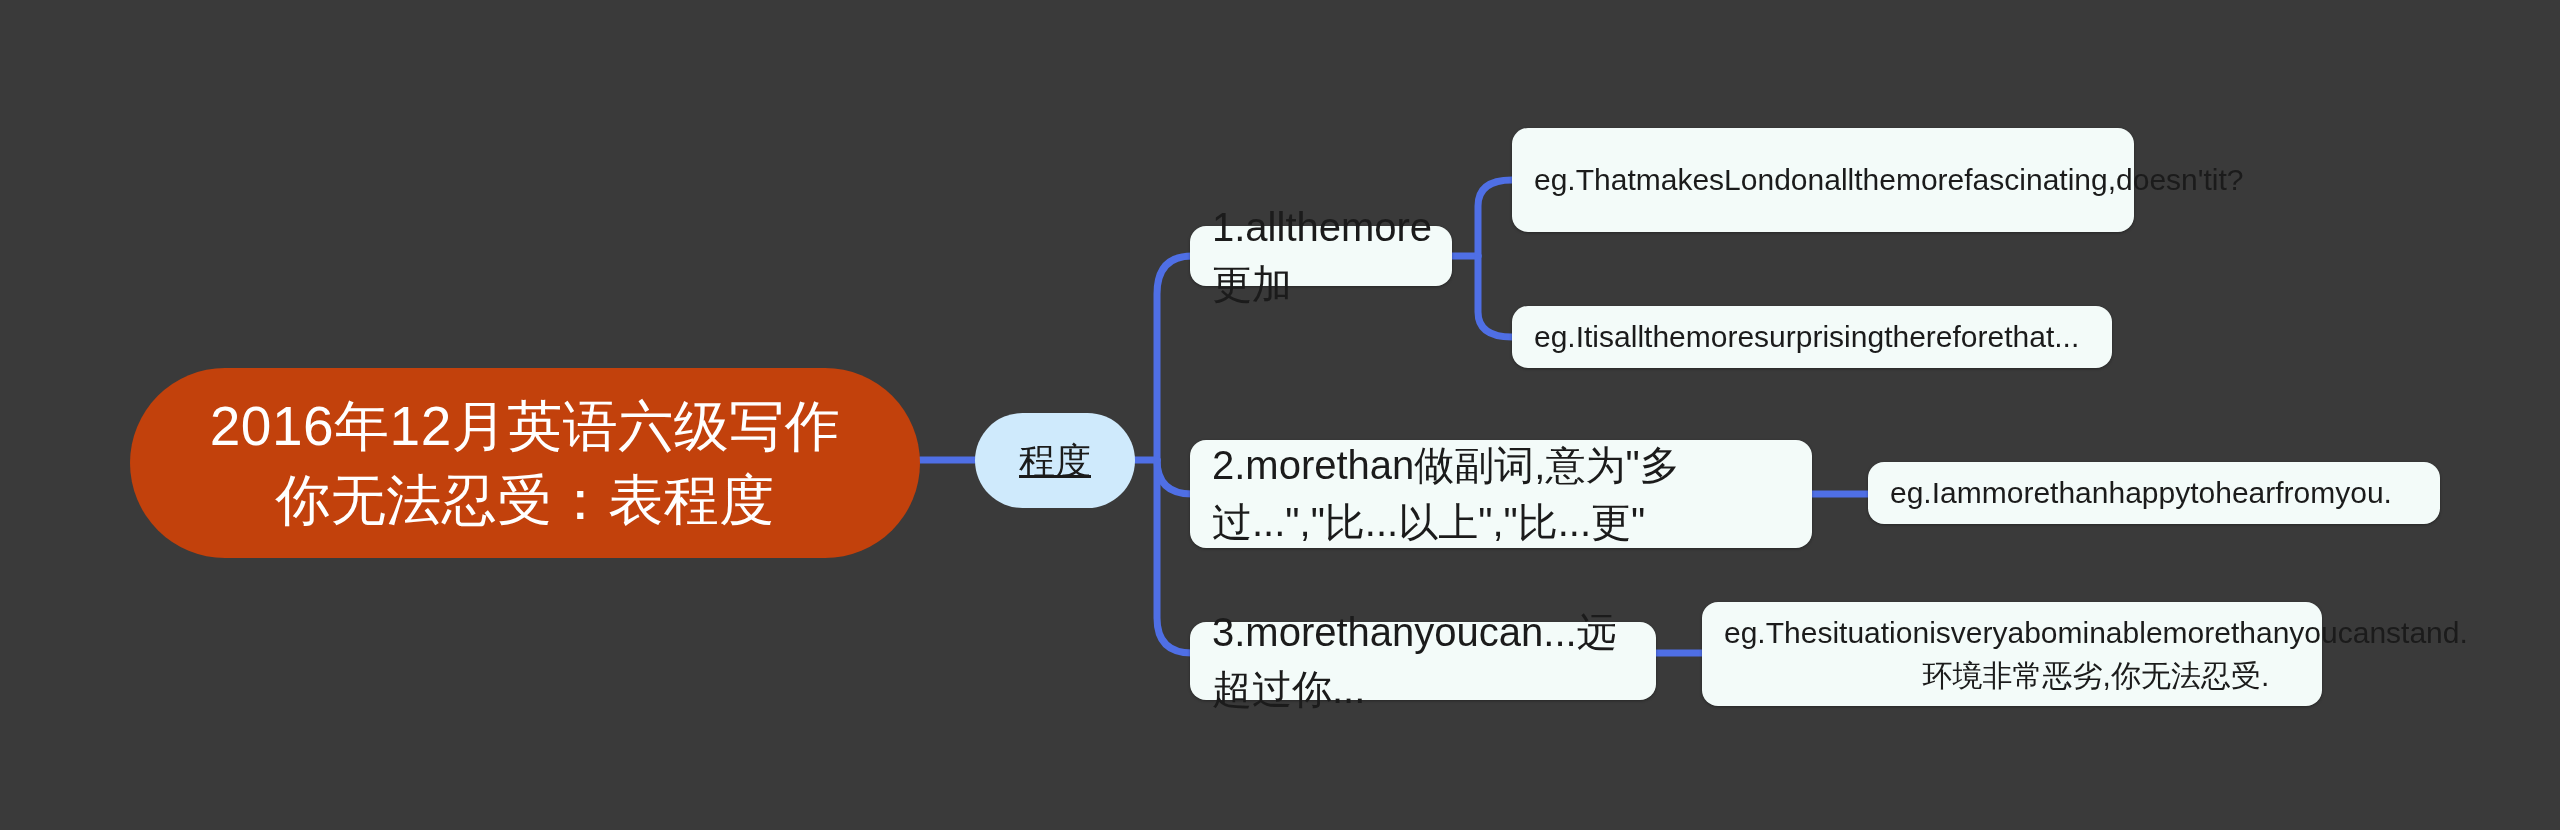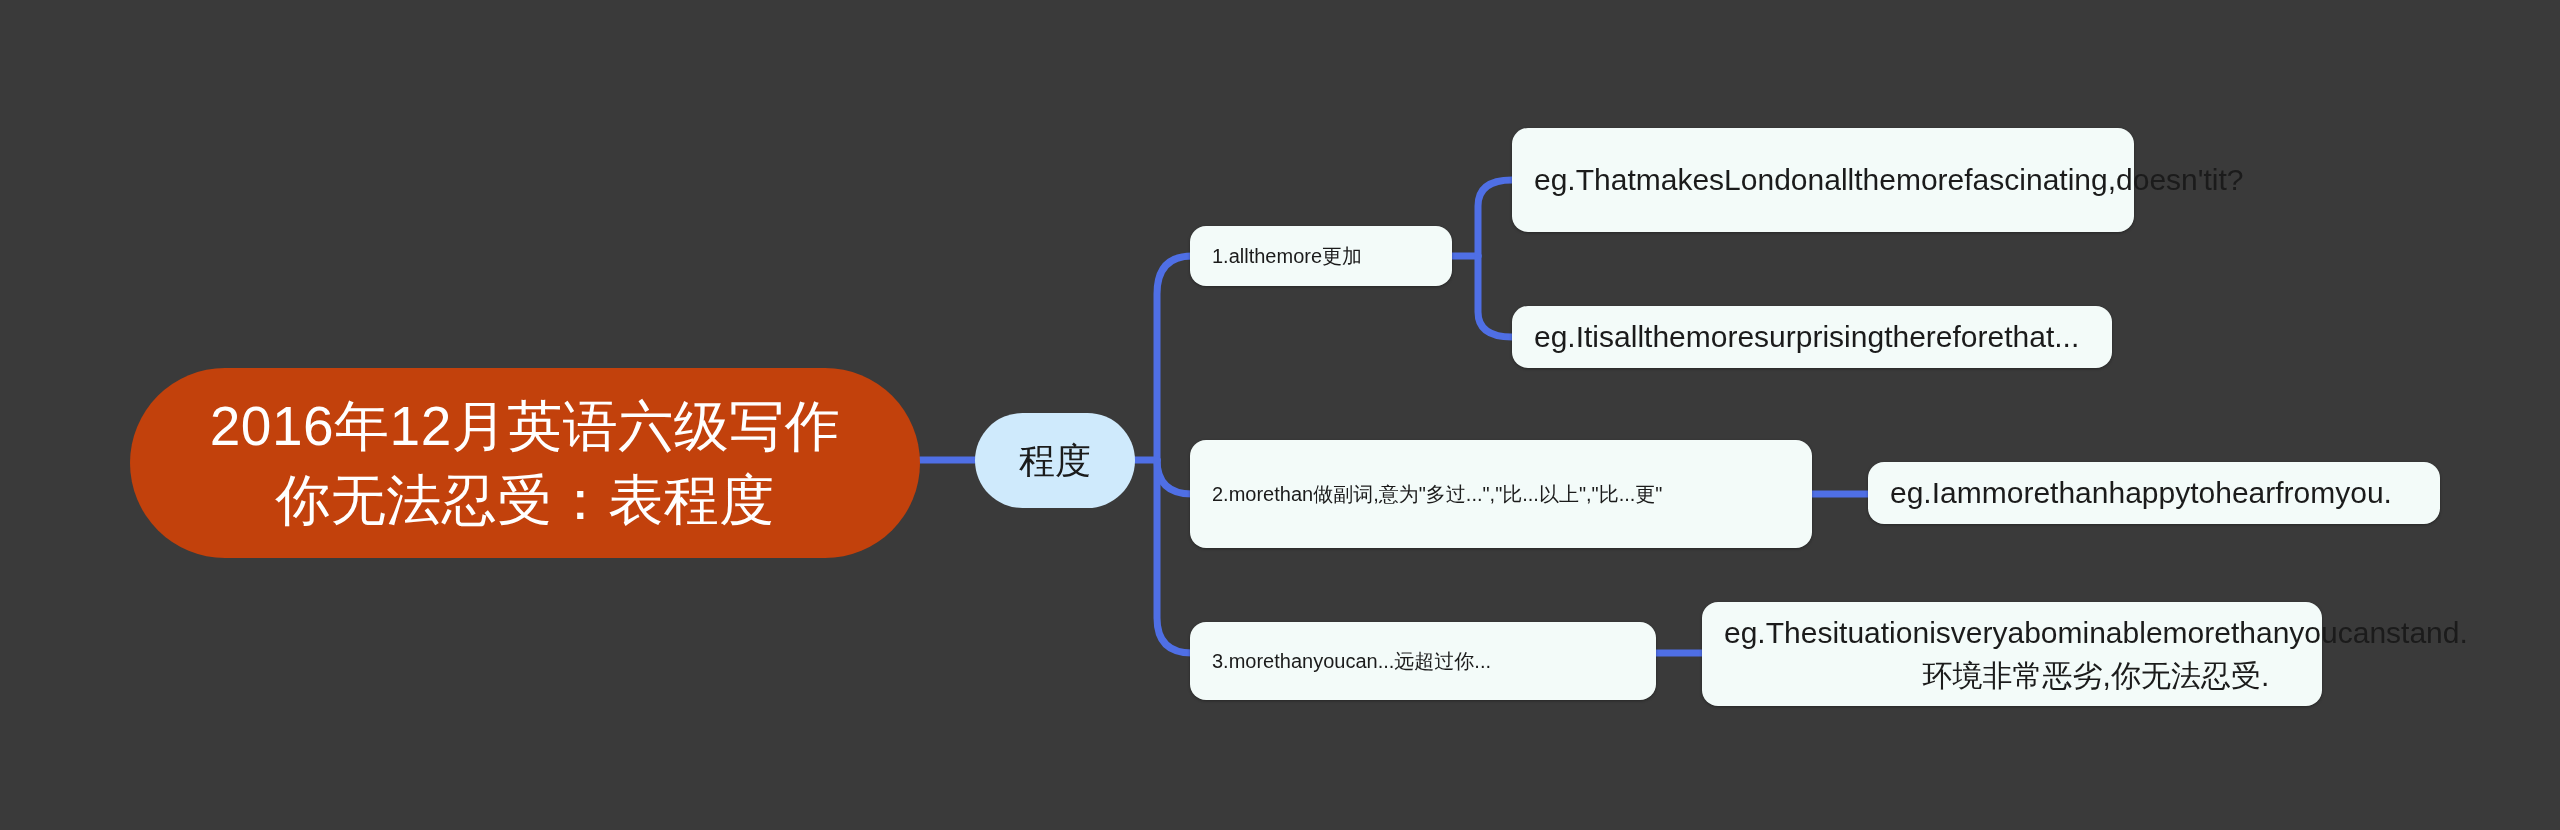--- a/index.html
+++ b/index.html
@@ -57,32 +57,33 @@
     width: 160px;
     height: 95px;
     background: #cfeafc;
     border-radius: 48px;
     justify-content: center;
   }
   .node-l1 .label {
     color: #1b1b1b;
     font-size: 36px;
     line-height: 1.25;
+    text-decoration: underline;
   }
 
   
   .node-l2 {
     background: #f3fbf9;
     border-radius: 16px;
     padding: 14px 22px;
     box-shadow: 0 1px 3px rgba(0,0,0,0.35);
   }
   .node-l2 .label {
     color: #1b1b1b;
-    font-size: 20px;
+    font-size: 40px;
     line-height: 1.42;
   }
 
   
   .node-l3 {
     background: #f3fbf9;
     border-radius: 16px;
     padding: 14px 22px;
     box-shadow: 0 1px 3px rgba(0,0,0,0.35);
   }

